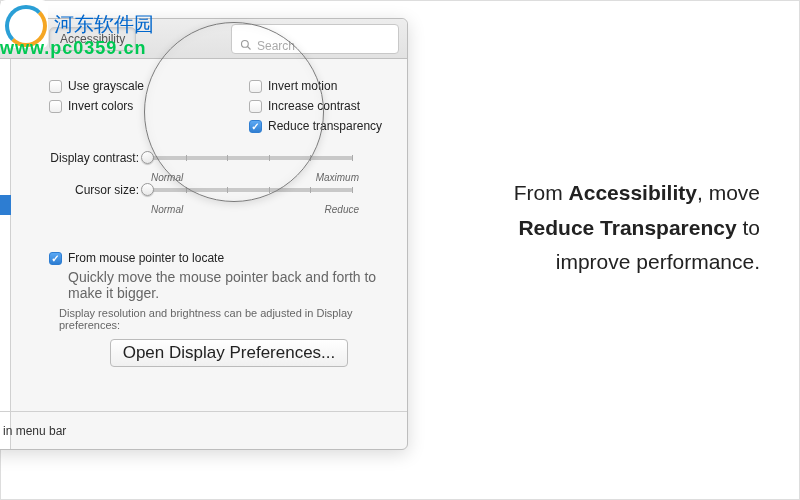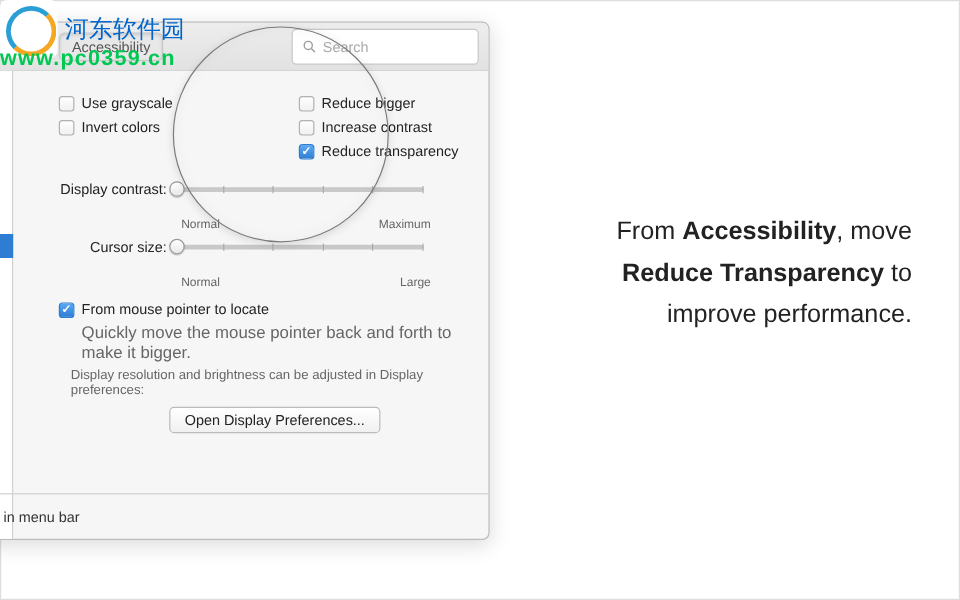--- a/index.html
+++ b/index.html
@@ -13,54 +13,54 @@
 .watermark-url { position: absolute; top: 38px; left: 0; font-size: 18px; font-weight: bold; color: #00c853; letter-spacing: 1px; }
 
 .frame { position: absolute; top: 0; left: 0; width: 800px; height: 500px; border: 1px solid #ddd; }
 
 
 .prefs-window { position: absolute; top: 18px; left: -12px; width: 420px; background: #f6f6f6; border: 1px solid #bdbdbd; border-radius: 6px; box-shadow: 0 4px 18px rgba(0,0,0,0.15); }
 .toolbar { height: 40px; background: linear-gradient(#ededed, #e2e2e2); border-bottom: 1px solid #bfbfbf; border-radius: 6px 6px 0 0; display: flex; align-items: center; padding: 0 8px; position: relative; }
 .toolbar-tabs { display: flex; gap: 2px; margin-left: 52px; }
 .toolbar-tab { font-size: 12px; color: #555; padding: 4px 10px; border: 1px solid #c8c8c8; border-radius: 5px; background: #f8f8f8; box-shadow: inset 0 1px 0 #fff; }
 .toolbar-tab.active { background: #e8e8e8; box-shadow: inset 0 1px 3px rgba(0,0,0,0.15); }
-.search-field { margin-left: auto; display: flex; align-items: center; background: #fff; border: 1px solid #c8c8c8; border-radius: 4px; padding: 14px 8px; width: 156px; height: 22px; }
+.search-field { margin-left: auto; display: flex; align-items: flex-start; background: #fff; border: 1px solid #c8c8c8; border-radius: 4px; padding: 14px 8px; width: 168px; height: 22px; }
 .search-icon-svg { width: 12px; height: 12px; margin-right: 5px; }
 .search-placeholder { color: #aaa; font-size: 12px; }
 
 .window-body { display: flex; height: 390px; }
 .sidebar { width: 22px; background: #fff; border-right: 1px solid #d0d0d0; position: relative; }
 .sidebar-sel { position: absolute; top: 136px; left: 0; width: 22px; height: 20px; background: #2d7dd2; }
 
 .content { flex: 1; padding: 18px 20px 10px 30px; position: relative; font-size: 12px; color: #333; }
 
 .checkbox-row { display: flex; align-items: center; margin-bottom: 2px; height: 18px; }
 .checkbox { width: 13px; height: 13px; border: 1px solid #b0b0b0; border-radius: 3px; background: linear-gradient(#fff, #f0f0f0); margin-right: 6px; flex-shrink: 0; display: flex; align-items: center; justify-content: center; }
 .checkbox.checked { background: linear-gradient(#5aa8f4, #2d7dd2); border-color: #2d7dd2; color: #fff; font-size: 10px; font-weight: bold; }
 .checkbox-label { font-size: 12px; color: #222; }
 
 .top-checks-left { position: absolute; top: 18px; left: 38px; }
 .top-checks-right { position: absolute; top: 18px; left: 238px; }
 
 .slider-group { position: absolute; left: 38px; }
 .slider-group.contrast { top: 92px; }
-.slider-group.cursor { top: 140px; }
+.slider-group.cursor { top: 124px; }
 .slider-row { display: flex; align-items: center; }
 .slider-label { font-size: 12px; color: #222; width: 96px; text-align: right; padding-right: 6px; }
 .slider-track { width: 208px; height: 4px; background: #c8c8c8; border-radius: 2px; position: relative; }
 .slider-tick { position: absolute; width: 1px; height: 6px; background: #aaa; top: -1px; }
 .slider-knob { position: absolute; width: 13px; height: 13px; background: linear-gradient(#fff, #e8e8e8); border: 1px solid #999; border-radius: 50%; top: -5px; box-shadow: 0 1px 1px rgba(0,0,0,0.2); }
-.slider-labels { display: flex; justify-content: space-between; width: 208px; margin-left: 102px; margin-top: 17px; font-size: 10px; color: #666; }
+.slider-labels { display: flex; justify-content: space-between; width: 208px; margin-left: 102px; margin-top: 7px; font-size: 10px; color: #666; font-style: italic; }
 
 .shake-section { position: absolute; top: 190px; left: 38px; }
 .helper-text { font-size: 14px; color: #666; margin-left: 19px; margin-top: 1px; }
 
 .display-section { position: absolute; top: 248px; left: 48px; width: 340px; text-align: center; }
 .display-hint { font-size: 11px; color: #666; margin-bottom: 8px; text-align: left; }
-.open-prefs-btn { display: inline-block; background: linear-gradient(#fff, #f0f0f0); border: 1px solid #bbb; border-radius: 4px; padding: 3px 12px; font-size: 12px; color: #222; }
+.open-prefs-btn { display: inline-block; background: linear-gradient(#fff, #f0f0f0); border: 1px solid #bbb; border-radius: 4px; padding: 3px 12px; font-size: 17px; color: #222; }
 
 .footer-row { position: absolute; bottom: 0; left: 0; right: 0; height: 38px; border-top: 1px solid #d0d0d0; display: flex; align-items: center; padding: 0 14px; font-size: 12px; color: #333; }
 
 
 .magnifier { position: absolute; top: 22px; left: 144px; width: 180px; height: 180px; border: 1.5px solid #7a7a7a; border-radius: 50%; background: rgba(255,255,255,0.02); box-shadow: 0 2px 8px rgba(0,0,0,0.12), inset 0 0 12px rgba(0,0,0,0.04); pointer-events: none; }
 
 
 .instruction { position: absolute; top: 176px; right: 40px; width: 290px; text-align: right; font-size: 21px; line-height: 1.65; color: #222; }
 .instruction b { font-weight: 700; }
 </style>
@@ -105,21 +105,21 @@
         </div>
         <div class="checkbox-row">
           <div class="checkbox"></div>
           <span class="checkbox-label">Invert colors</span>
         </div>
       </div>
 
       <div class="top-checks-right">
         <div class="checkbox-row">
           <div class="checkbox"></div>
-          <span class="checkbox-label">Reduce bigger</span>
+          <span class="checkbox-label">Invert motion</span>
         </div>
         <div class="checkbox-row">
           <div class="checkbox"></div>
           <span class="checkbox-label">Increase contrast</span>
         </div>
         <div class="checkbox-row">
           <div class="checkbox checked">✓</div>
           <span class="checkbox-label">Reduce transparency</span>
         </div>
       </div>
@@ -151,21 +151,21 @@
               <div class="slider-tick" style="left:41px"></div>
               <div class="slider-tick" style="left:82px"></div>
               <div class="slider-tick" style="left:124px"></div>
               <div class="slider-tick" style="left:165px"></div>
               <div class="slider-tick" style="left:207px"></div>
             <div class="slider-knob" style="left:-4px"></div>
           </div>
         </div>
         <div class="slider-labels">
           <span>Normal</span>
-          <span>Large</span>
+          <span>Reduce</span>
         </div>
       </div>
 
       <div class="shake-section">
         <div class="checkbox-row">
           <div class="checkbox checked">✓</div>
           <span class="checkbox-label">From mouse pointer to locate</span>
         </div>
         <div class="helper-text">Quickly move the mouse pointer back and forth to make it bigger.</div>
       </div>

